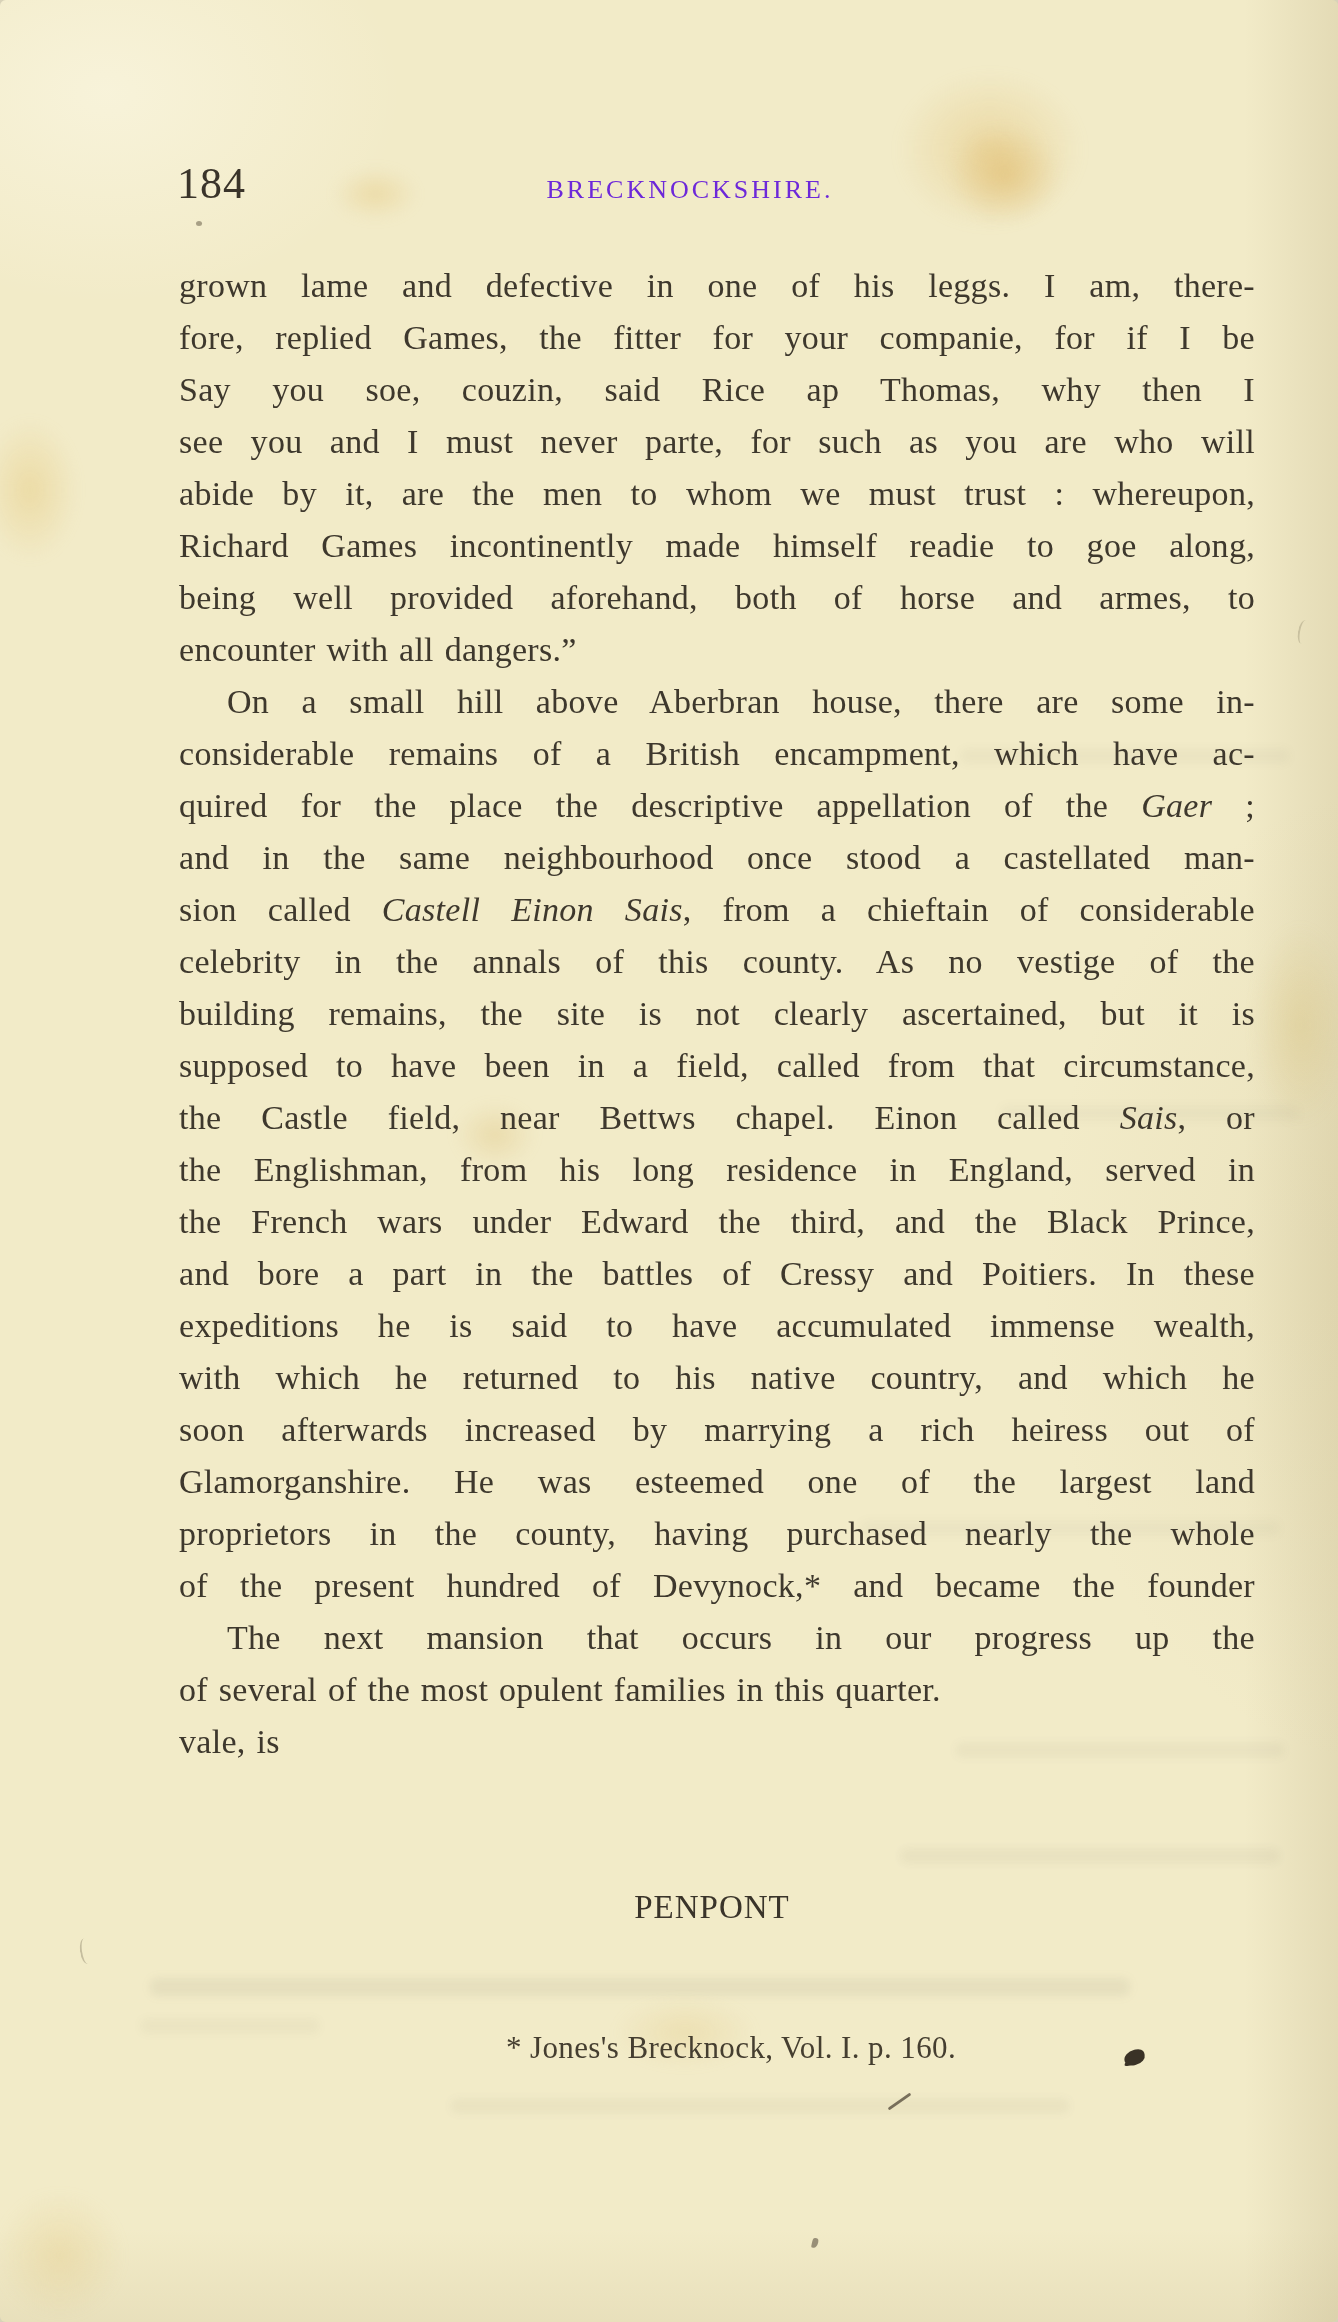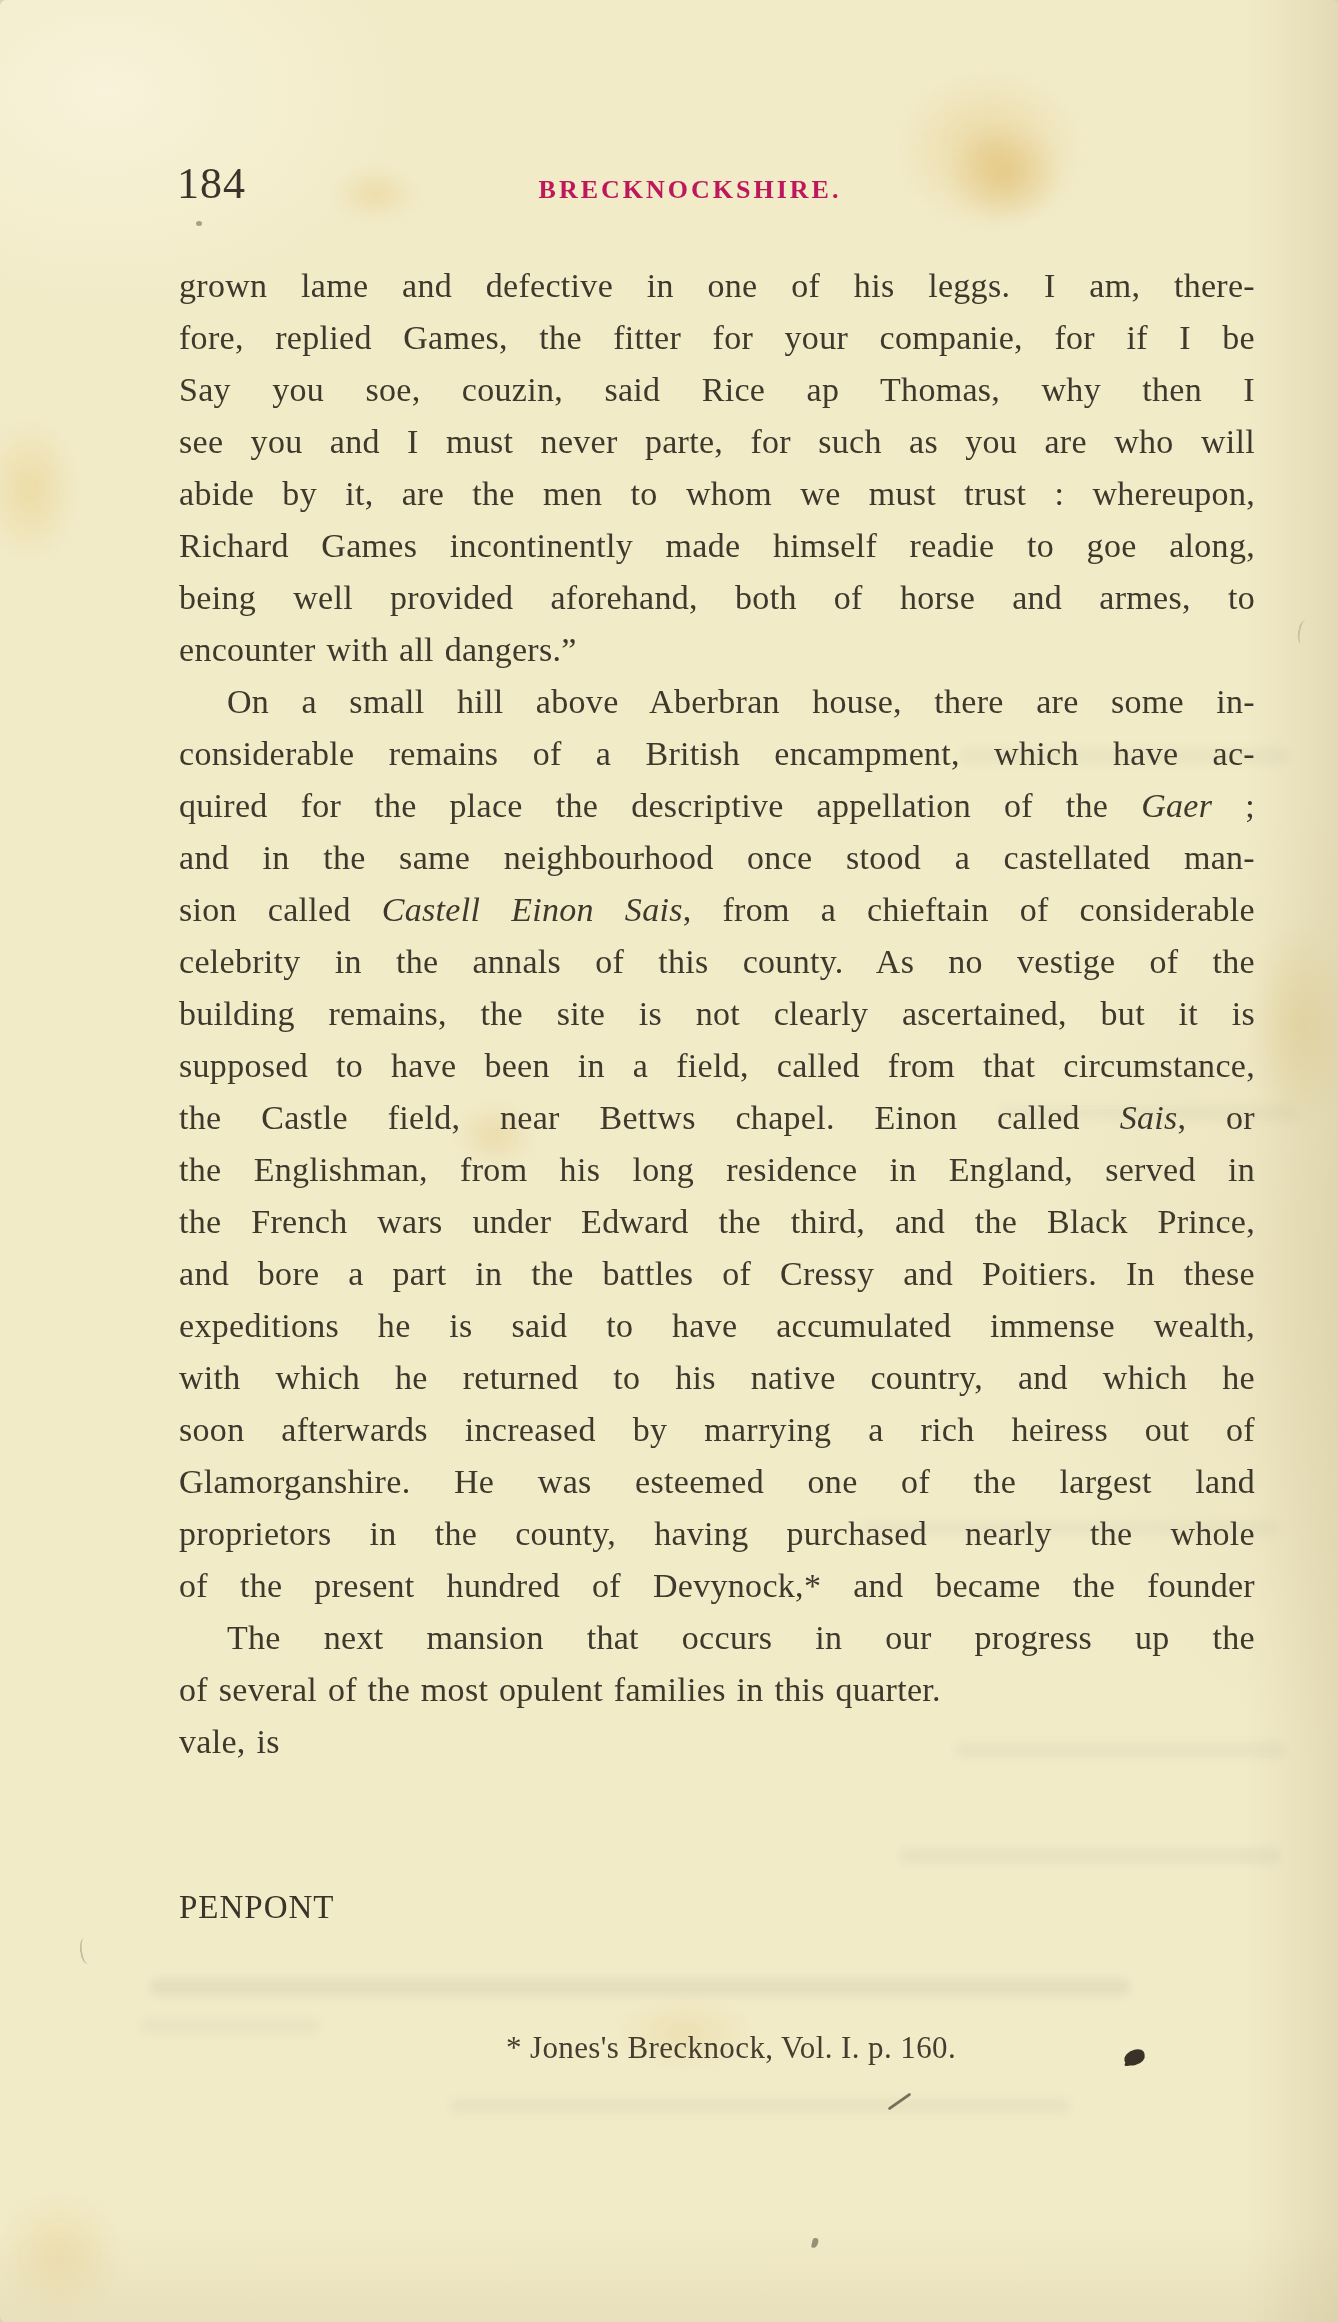--- a/index.html
+++ b/index.html
@@ -24,34 +24,34 @@
   .stain{position:absolute;pointer-events:none;filter:blur(6px);border-radius:50%;}
   .ghost{position:absolute;pointer-events:none;background:rgba(116,108,86,.09);filter:blur(4px);border-radius:8px;}
   .mark{position:absolute;pointer-events:none;}
 
   .page-number{
     position:absolute;left:177px;top:162px;
     font-size:44px;line-height:1;letter-spacing:1px;color:#3a342a;
   }
   .running-head{
     position:absolute;left:690px;top:177px;transform:translateX(-50%);
-    font-size:26px;line-height:1;font-weight:bold;letter-spacing:3px;
-    white-space:nowrap;color:#be185d;
+    font-size:26px;line-height:1;font-weight:normal;letter-spacing:3px;
+    white-space:nowrap;color:#6d28d9;
   }
   .body-block{
     position:absolute;left:179px;top:237px;width:1076px;
     font-size:34px;line-height:52px;letter-spacing:.3px;word-spacing:2px;margin-top:23px;
   }
   .line{height:52px;text-align:justify;}
   .line.justify{text-align-last:justify;}
   .line.indent{text-indent:48px;}
   .it{font-style:italic;}
   .catchword{
     position:absolute;left:179px;top:1891px;width:1066px;
-    text-align:left;font-size:33px;line-height:1;letter-spacing:1px;color:#3a342a;
+    text-align:center;font-size:33px;line-height:1;letter-spacing:1px;color:#3a342a;
     white-space:nowrap;
   }
   .footnote{
     position:absolute;left:179px;top:2032px;width:1076px;
     text-align:center;font-size:31px;line-height:1;letter-spacing:.4px;
     transform:translateX(14px);color:#453e30;
   }
 </style>
 </head>
 <body>

